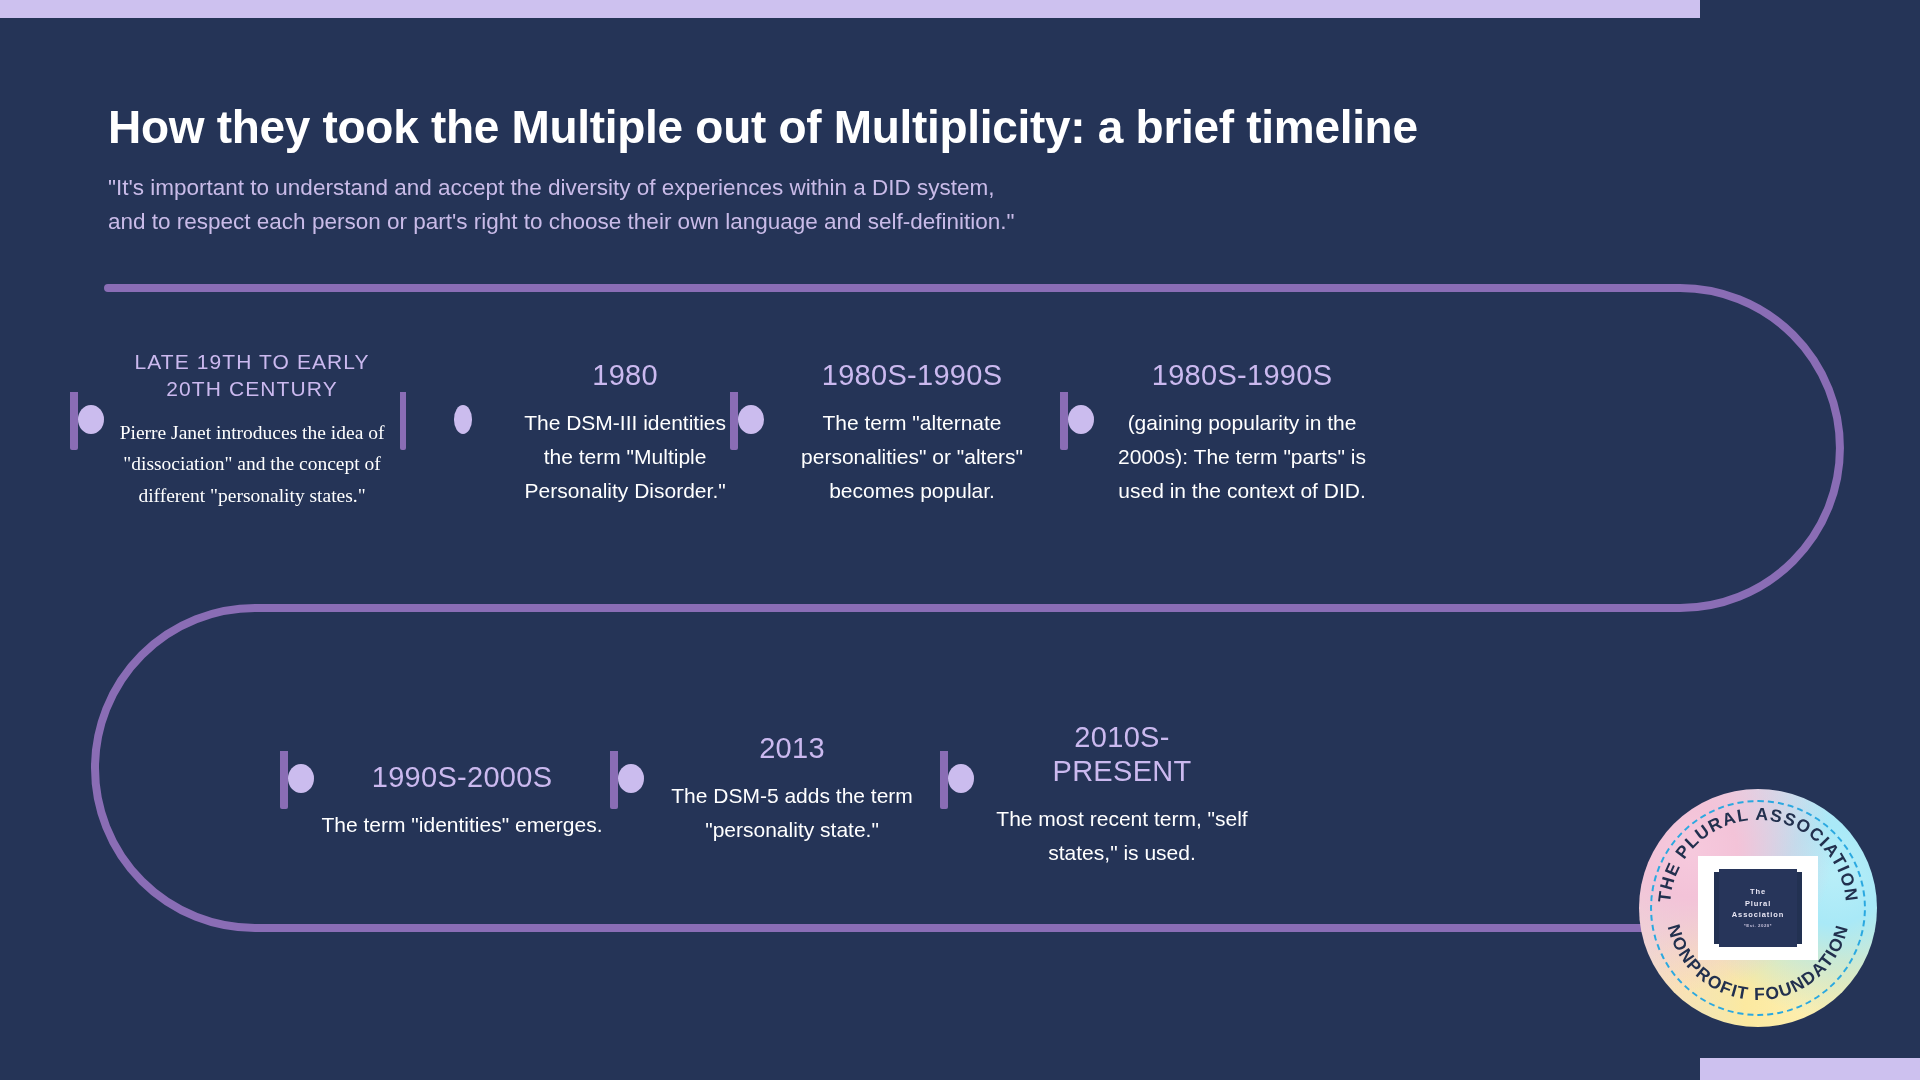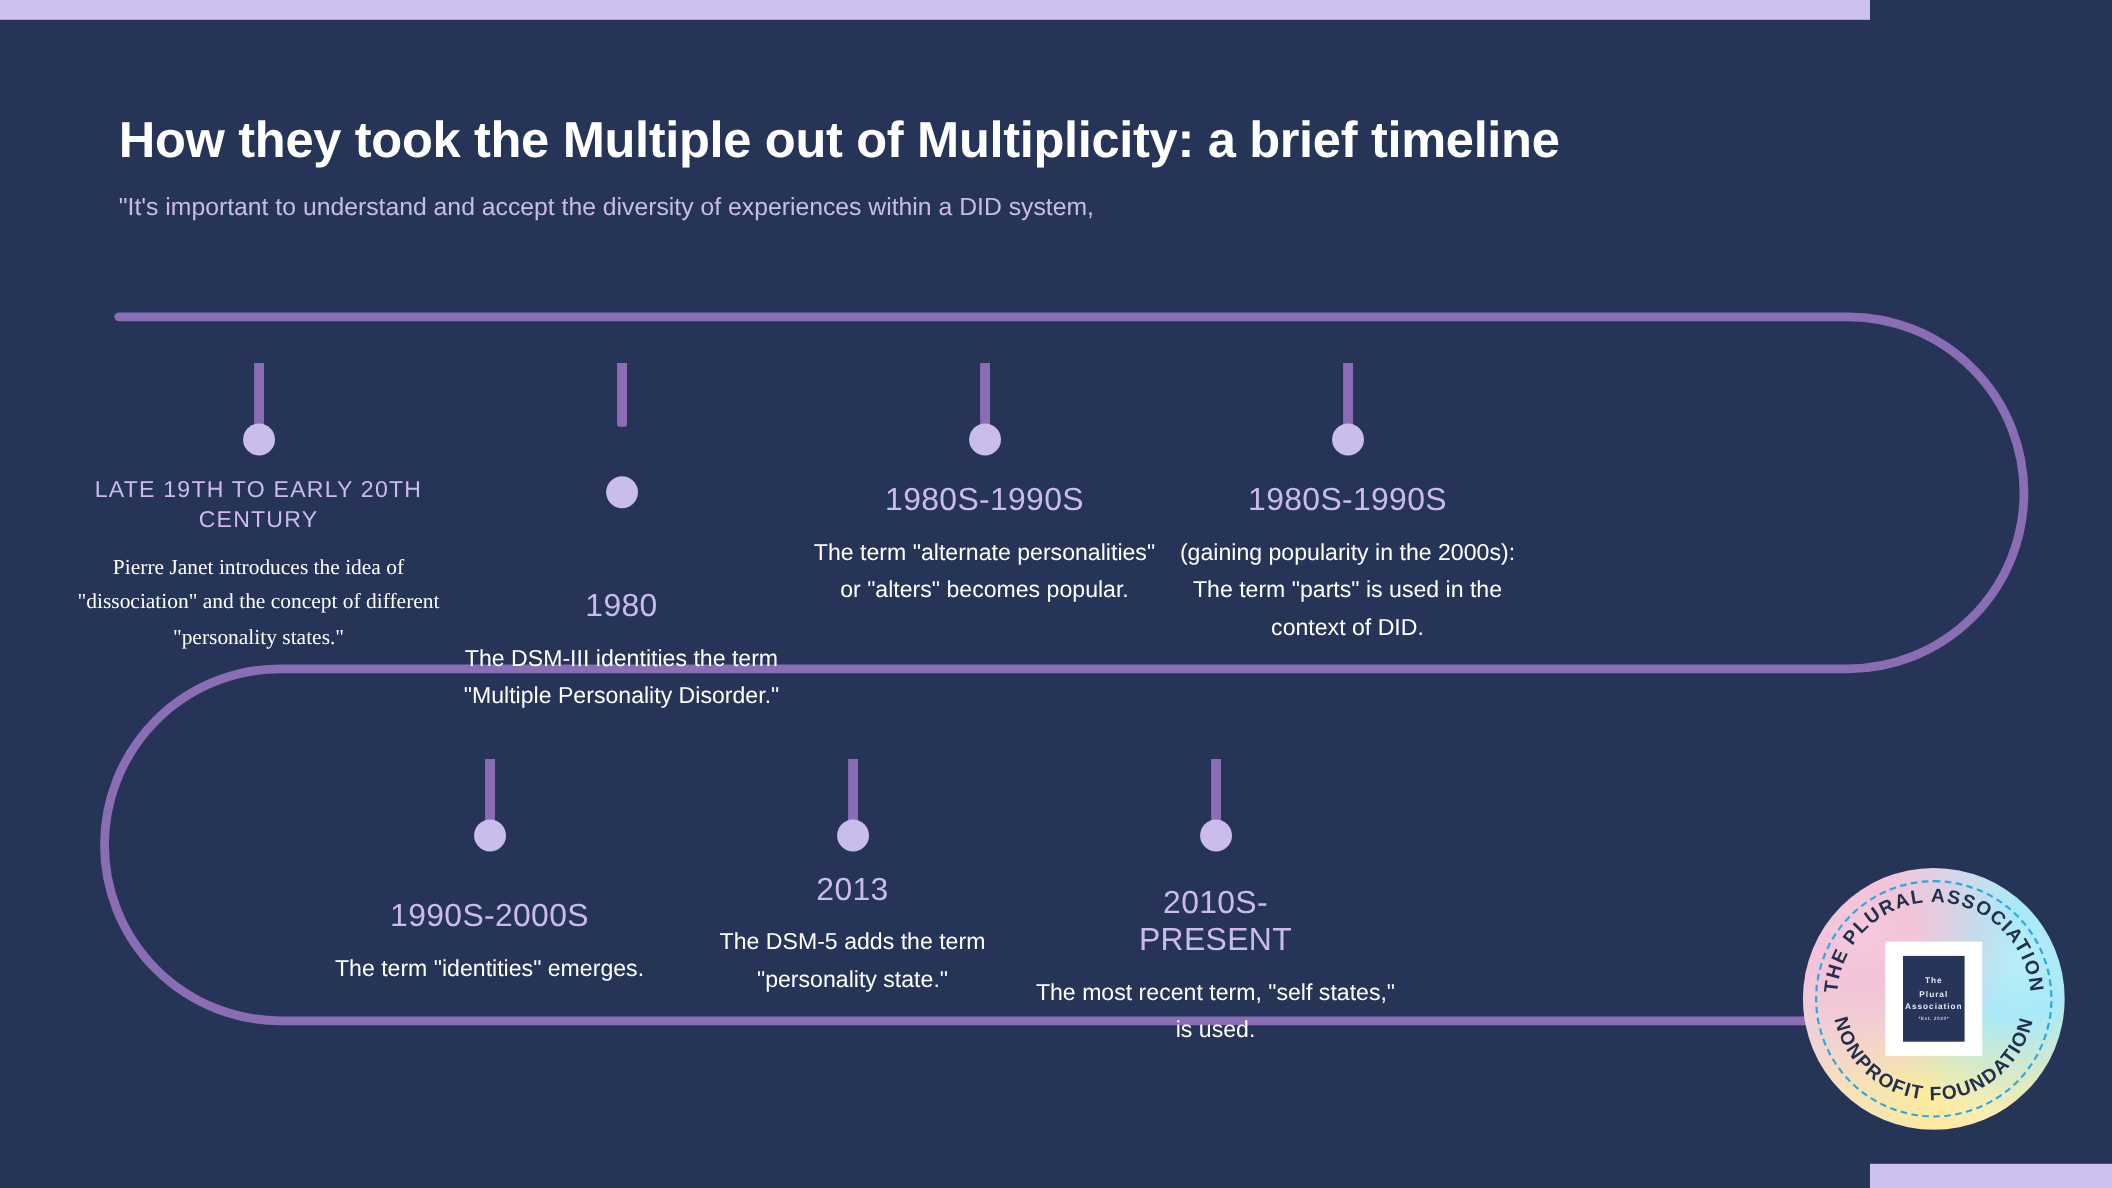--- a/index.html
+++ b/index.html
@@ -35,21 +35,21 @@
   
   .track { position:absolute; left:0; top:0; width:1920px; height:1080px;
            pointer-events:none; }
 
   
   .row { position:absolute; display:flex; }
 
   .row-top    { left:70px;  top:330px;  width:1600px; }
   .row-bottom { left:280px; top:690px;  width:1260px; }
 
-  .item { position:relative; display:flex; flex-direction:column;
+  .item { position:relative; display:flex; 
           align-items:center; }
 
   
   .stem {
     width:9px; background:#8a6db5; border-radius:0 0 2px 2px;
   }
   .dot {
     width:29px; height:29px; border-radius:50%;
     background:#cbbcee; margin-top:-3px;
   }
@@ -95,21 +95,21 @@
     border-radius:50%; border:2.5px dashed #2aa8e0;
   }
   .badge-ring-text { position:absolute; left:0; top:0; width:238px; height:238px; }
   .badge-ring-text text {
     font-family:"Liberation Sans", sans-serif;
     font-size:17.5px; font-weight:bold; fill:#22304e;
     letter-spacing:1.4px;
   }
   .badge-inner {
     position:absolute; left:50%; top:50%; transform:translate(-50%,-50%);
-    width:88px; height:104px; background:#ffffff; padding:16px;
+    width:120px; height:104px; background:#ffffff; padding:16px;
   }
   .badge-inner-box {
     width:100%; height:100%; background:#223152;
     display:flex; align-items:center; justify-content:center;
   }
   .badge-inner-inner {
     width:78px; height:78px; background:#27355a;
     display:flex; flex-direction:column;
     align-items:center; justify-content:center;
   }
@@ -122,20 +122,21 @@
 </head>
 <body>
 
 <div class="bar-top"></div>
 <div class="bar-bottom"></div>
 
 <div class="header">
   <div class="title">How they took the Multiple out of Multiplicity: a brief timeline</div>
   <div class="subtitle">
     <span class="subtitle-line">"It's important to understand and accept the diversity of experiences within a DID system,</span>
+    <span class="subtitle-line">and to respect each person or part's right to choose their own language and self-definition."</span>
   </div>
 </div>
 
 <svg class="track" viewBox="0 0 1920 1080" xmlns="http://www.w3.org/2000/svg">
   <path d="M 108 288
            L 1680 288
            A 160 160 0 0 1 1680 608
            L 255 608
            A 160 160 0 0 0 255 928
            L 1700 928" fill="none" stroke="#8a6db5" stroke-width="8" stroke-linecap="round"></path>

